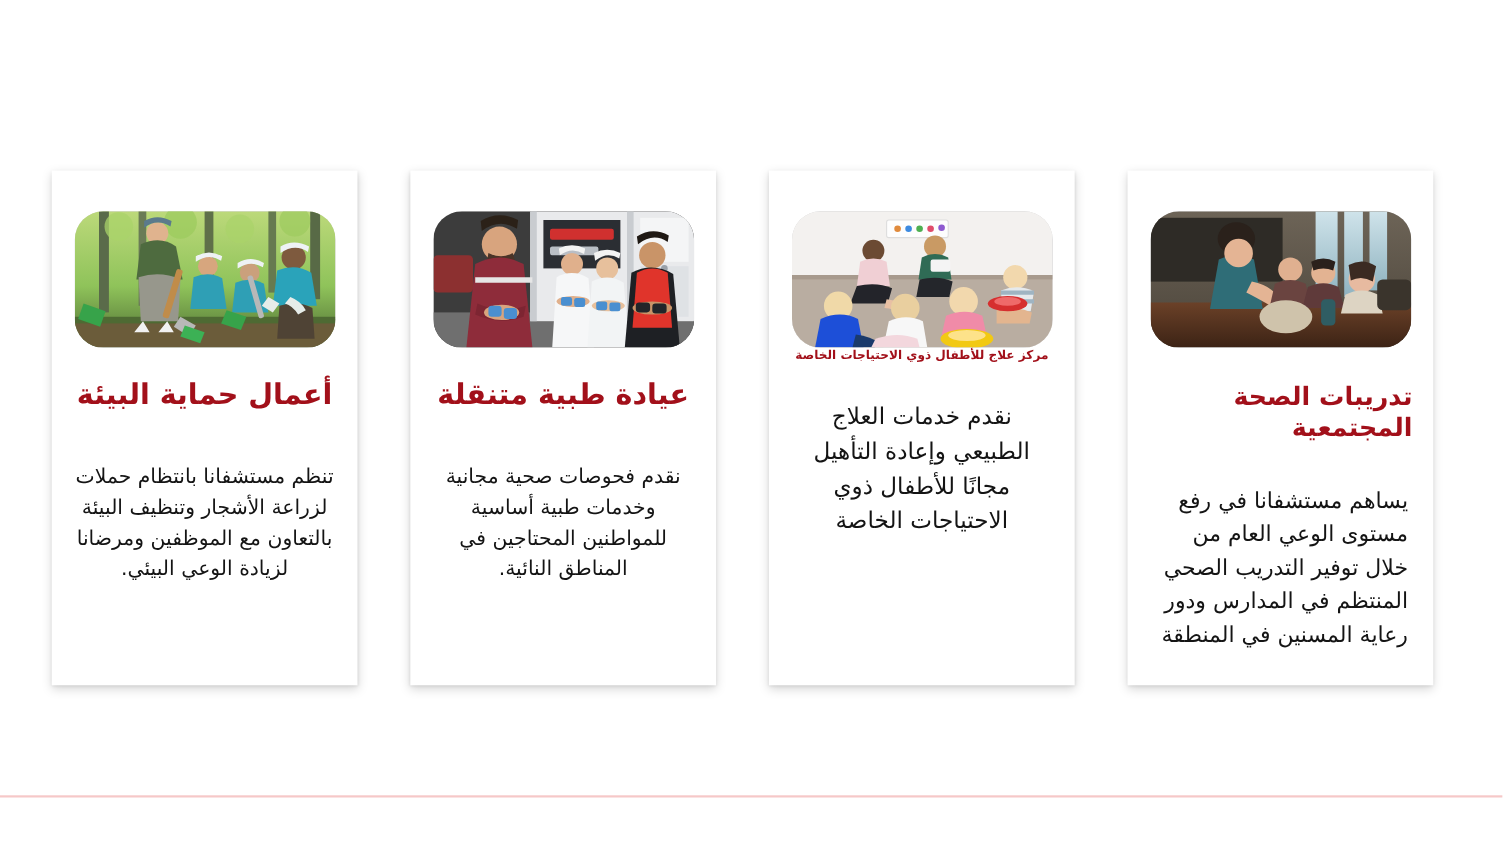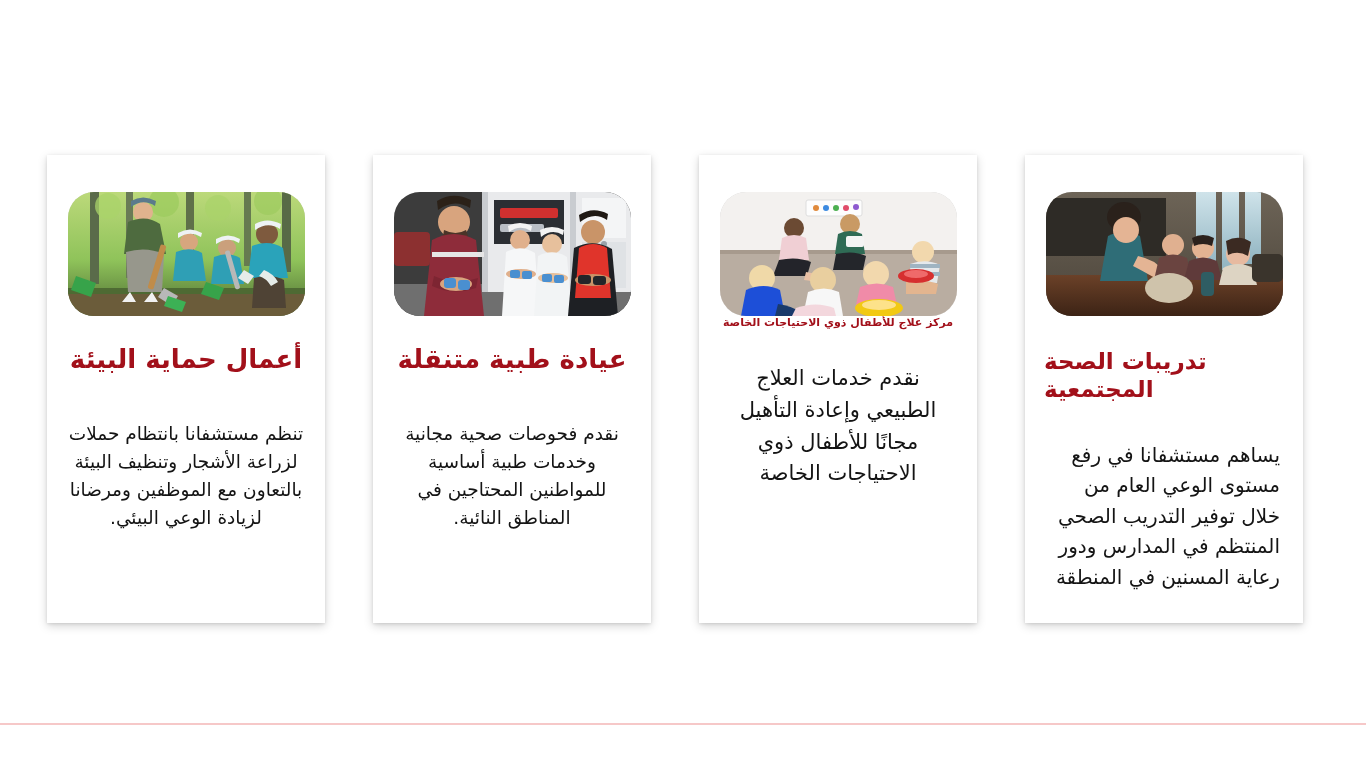--- a/index.html
+++ b/index.html
@@ -76,21 +76,21 @@
     color: #141414;
     line-height: 1.52;
     margin: 0;
     width: 100%;
     box-sizing: border-box;
   }
 
   
   .card-1 .card-title {
     font-size: 23px;
-    text-align: left;
+    text-align: right;
     margin-top: 31px;
   }
   .card-1 .card-body {
     font-size: 20px;
     margin-top: 37px;
     padding: 0 4px;
   }
 
   
   .card-2 .card-title {

